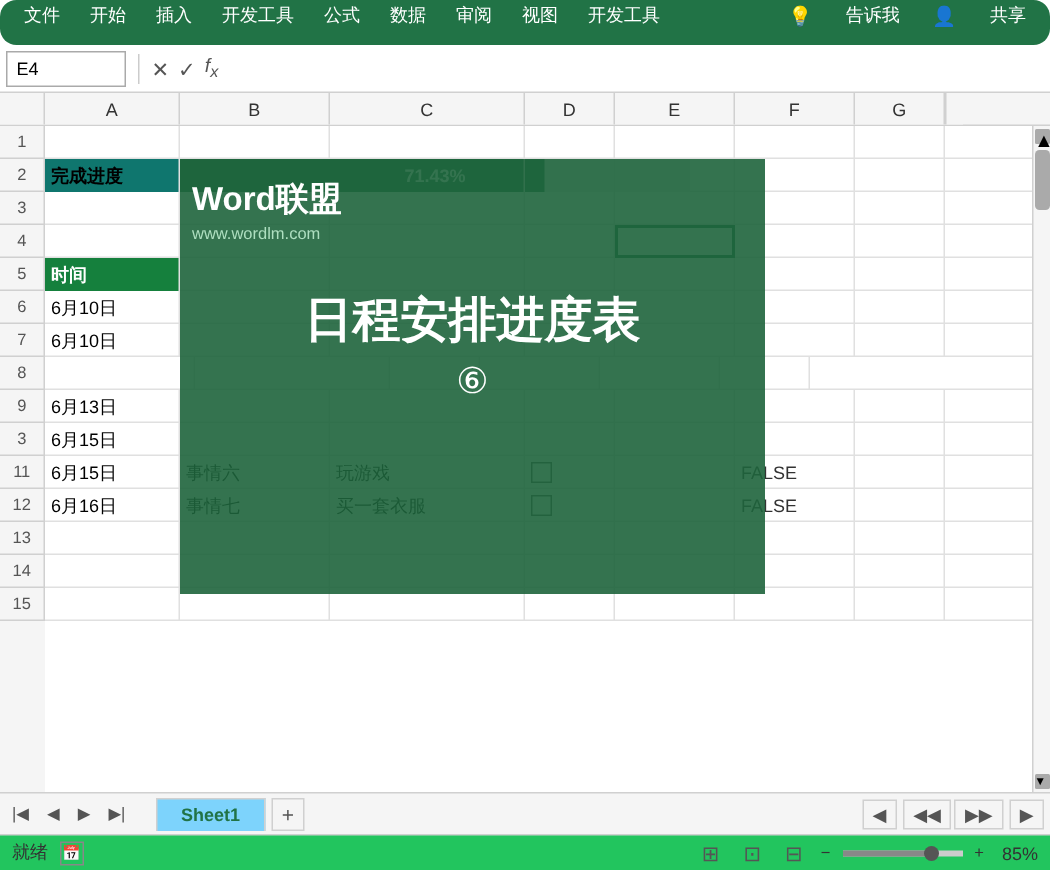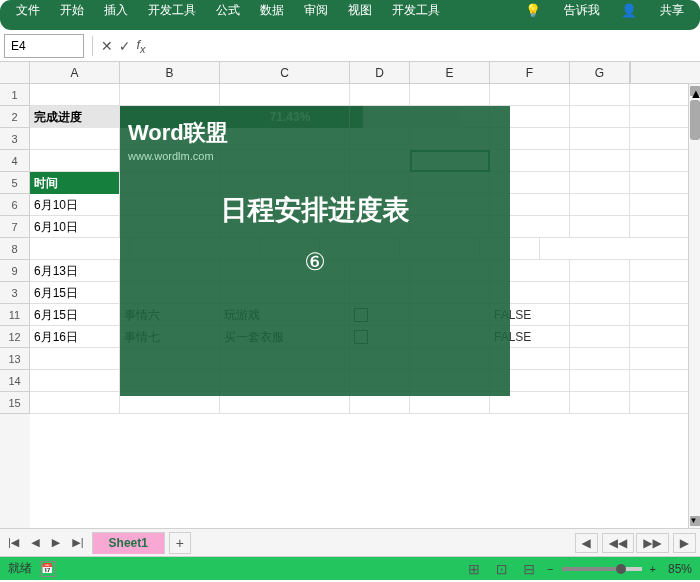--- a/index.html
+++ b/index.html
@@ -135,21 +135,21 @@
     
     .col-a { width: 90px; min-width: 90px; }
     .col-b { width: 100px; min-width: 100px; }
     .col-c { width: 130px; min-width: 130px; }
     .col-d { width: 60px; min-width: 60px; }
     .col-e { width: 80px; min-width: 80px; }
     .col-f { width: 80px; min-width: 80px; }
     .col-g { width: 60px; min-width: 60px; }
 
     
-    .progress-row .col-a { background: #e5e5e5; }
+    .progress-row .col-a { background: #0f766e; }
     .progress-cell {
       position: relative;
       overflow: visible;
     }
 
     
     .header-row .col-a {
       background: #217346;
       color: #fff;
       font-weight: bold;
@@ -176,27 +176,27 @@
       font-weight: bold;
       color: #fff;
       margin-bottom: 2px;
     }
     .wm-url {
       font-size: 11px;
       color: #aedfc0;
       margin-bottom: 20px;
     }
     .wm-title {
-      font-size: 27px;
+      font-size: 32px;
       font-weight: bold;
       color: #fff;
       text-align: center;
       width: 100%;
       margin-top: 10px;
-      margin-bottom: 20px;
+      margin-bottom: 4px;
     }
     .wm-circle-num {
       font-size: 24px;
       color: #fff;
       text-align: center;
       width: 100%;
       margin-bottom: 20px;
     }
     .wm-wechat {
       font-size: 12px;
@@ -229,29 +229,30 @@
     }
     .tab-nav-btn {
       font-size: 11px;
       color: #555;
       cursor: pointer;
       padding: 2px 4px;
     }
     .sheet-tab {
       height: 22px;
       padding: 0 16px;
-      background: #f9a8d4;
+      background: #7dd3fc;
       border: 1px solid #d0d0d0;
       border-bottom: none;
       font-size: 12px;
       display: flex;
       align-items: center;
       cursor: pointer;
       color: #217346;
       font-weight: bold;
+      margin-left: 12px;
     }
     .add-tab {
       width: 22px;
       height: 22px;
       border: 1px solid #d0d0d0;
       display: flex;
       align-items: center;
       justify-content: center;
       font-size: 14px;
       cursor: pointer;

